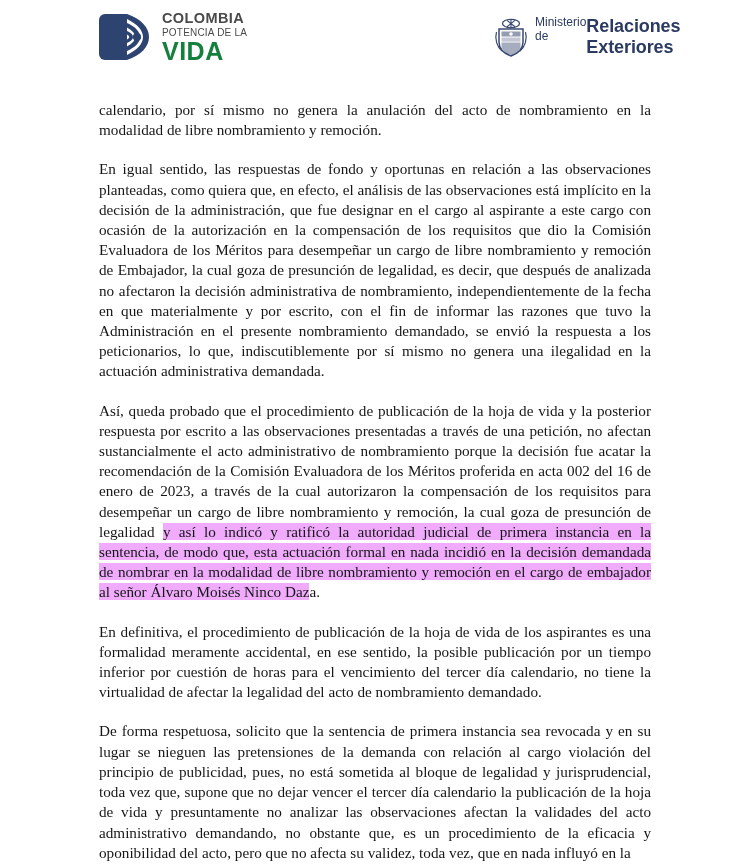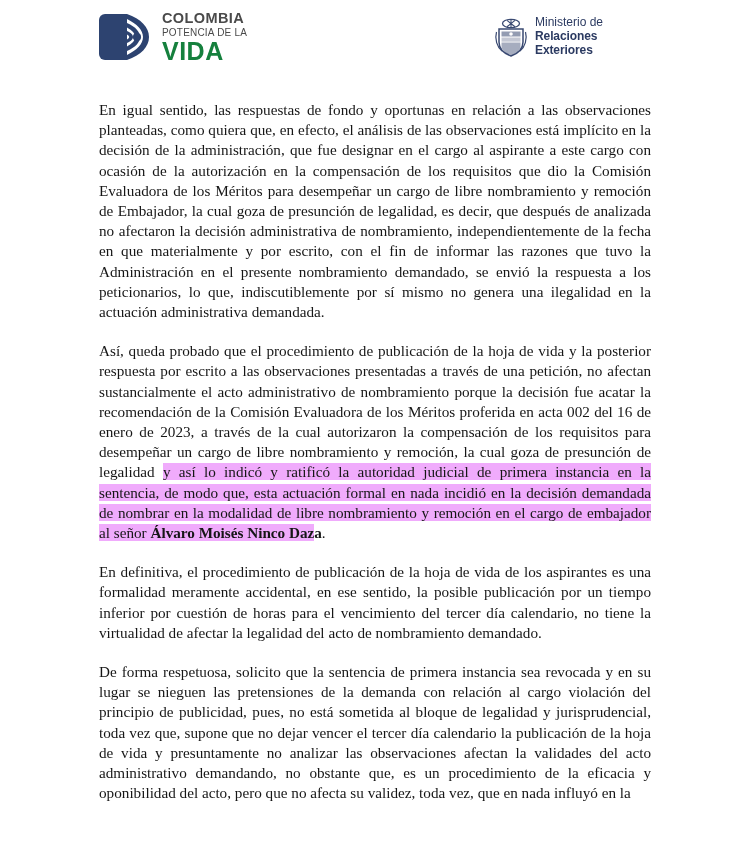--- a/index.html
+++ b/index.html
@@ -75,33 +75,33 @@
     align-items: center;
     gap: 7px;
   }
   .logo-ministerio .crest {
     width: 34px;
     height: 40px;
     flex: 0 0 auto;
   }
   .logo-ministerio .mtext {
     display: flex;
-    flex-direction: column;
+    flex-direction: row;
     justify-content: flex-end;
     line-height: 1.15;
   }
   .logo-ministerio .mt-1 {
     font-family: "Liberation Sans", sans-serif;
     font-size: 12px;
     color: #2b3a61;
     font-weight: normal;
   }
   .logo-ministerio .mt-2 {
     font-family: "Liberation Sans", sans-serif;
-    font-size: 12px;
+    font-size: 18px;
     color: #2b3a61;
     font-weight: bold;
     letter-spacing: -0.1px;
   }
 
   
   .page-body {
     position: absolute;
     left: 99px;
     top: 100px;
@@ -116,21 +116,21 @@
     hyphens: none;
     color: #161616;
   }
   p.para:last-child { margin-bottom: 8px; }
 
   .hl {
     background-color: #f0abfc;
     box-decoration-break: clone;
     -webkit-box-decoration-break: clone;
   }
-  .bold { font-weight: bold; }
+  .bold { font-weight: normal; }
 </style>
 </head>
 <body>
 
 <div class="letterhead">
 
   <div class="logo-colombia">
     <svg class="mark" viewBox="0 0 56 50" aria-hidden="true">
       <path d="M2 8 a6 6 0 0 1 6 -6 h22 v46 h-22 a6 6 0 0 1 -6 -6 z" fill="#2d4370"></path>
       <path d="M30 2 C44 7, 52 15, 52 25 C52 35, 44 43, 30 48 L30 43 C40 38, 46 32, 46 25 C46 18, 40 12, 30 7 Z" fill="#2d4370"></path>
@@ -160,17 +160,18 @@
     <div class="mtext">
       <span class="mt-1">Ministerio de</span>
       <span class="mt-2">Relaciones Exteriores</span>
     </div>
   </div>
 
 </div>
 
 <div class="page-body" id="doc-body">
 
+<p class="para"><span>calendario, por sí mismo no genera la anulación del acto de nombramiento en la modalidad de libre nombramiento y remoción.</span></p>
     <p class="para"><span>En igual sentido, las respuestas de fondo y oportunas en relación a las observaciones planteadas, como quiera que, en efecto, el análisis de las observaciones está implícito en la decisión de la administración, que fue designar en el cargo al aspirante a este cargo con ocasión de la autorización en la compensación de los requisitos que dio la Comisión Evaluadora de los Méritos para desempeñar un cargo de libre nombramiento y remoción de Embajador, la cual goza de presunción de legalidad, es decir, que después de analizada no afectaron la decisión administrativa de nombramiento, independientemente de la fecha en que materialmente y por escrito, con el fin de informar las razones que tuvo la Administración en el presente nombramiento demandado, se envió la respuesta a los peticionarios, lo que, indiscutiblemente por sí mismo no genera una ilegalidad en la actuación administrativa demandada.</span></p>
     <p class="para"><span>Así, queda probado que el procedimiento de publicación de la hoja de vida y la posterior respuesta por escrito a las observaciones presentadas a través de una petición, no afectan sustancialmente el acto administrativo de nombramiento porque la decisión fue acatar la recomendación de la Comisión Evaluadora de los Méritos proferida en acta 002 del 16 de enero de 2023, a través de la cual autorizaron la compensación de los requisitos para desempeñar un cargo de libre nombramiento y remoción, la cual goza de presunción de legalidad </span><span class="hl">y así lo indicó y ratificó la autoridad judicial de primera instancia en la sentencia, de modo que, esta actuación formal en nada incidió en la decisión demandada de nombrar en la modalidad de libre nombramiento y remoción en el cargo de embajador al señor </span><span class="hl bold">Álvaro Moisés Ninco Daz</span><span class="bold">a</span><span>.</span></p>
     <p class="para"><span>En definitiva, el procedimiento de publicación de la hoja de vida de los aspirantes es una formalidad meramente accidental, en ese sentido, la posible publicación por un tiempo inferior por cuestión de horas para el vencimiento del tercer día calendario, no tiene la virtualidad de afectar la legalidad del acto de nombramiento demandado.</span></p>
     <p class="para"><span>De forma respetuosa, solicito que la sentencia de primera instancia sea revocada y en su lugar se nieguen las pretensiones de la demanda con relación al cargo violación del principio de publicidad, pues, no está sometida al bloque de legalidad y jurisprudencial, toda vez que, supone que no dejar vencer el tercer día calendario la publicación de la hoja de vida y presuntamente no analizar las observaciones afectan la validades del acto administrativo demandando, no obstante que, es un procedimiento de la eficacia y oponibilidad del acto, pero que no afecta su validez, toda vez, que en nada influyó en la</span></p>
   </div>
 
 </body></html>

